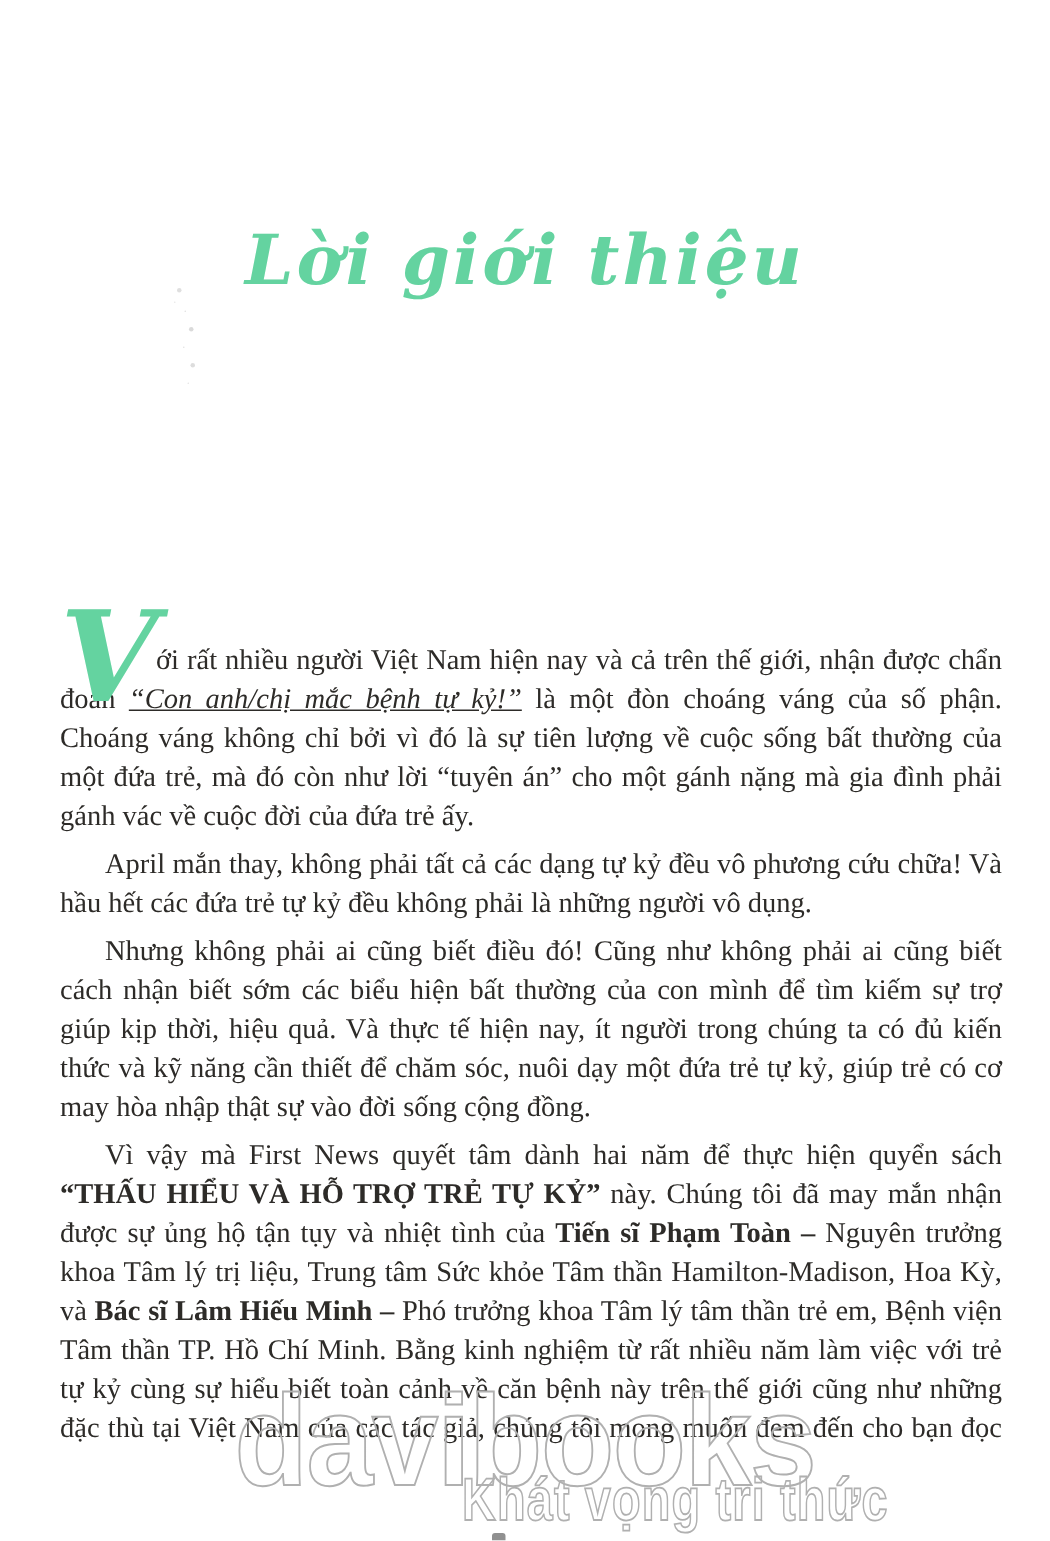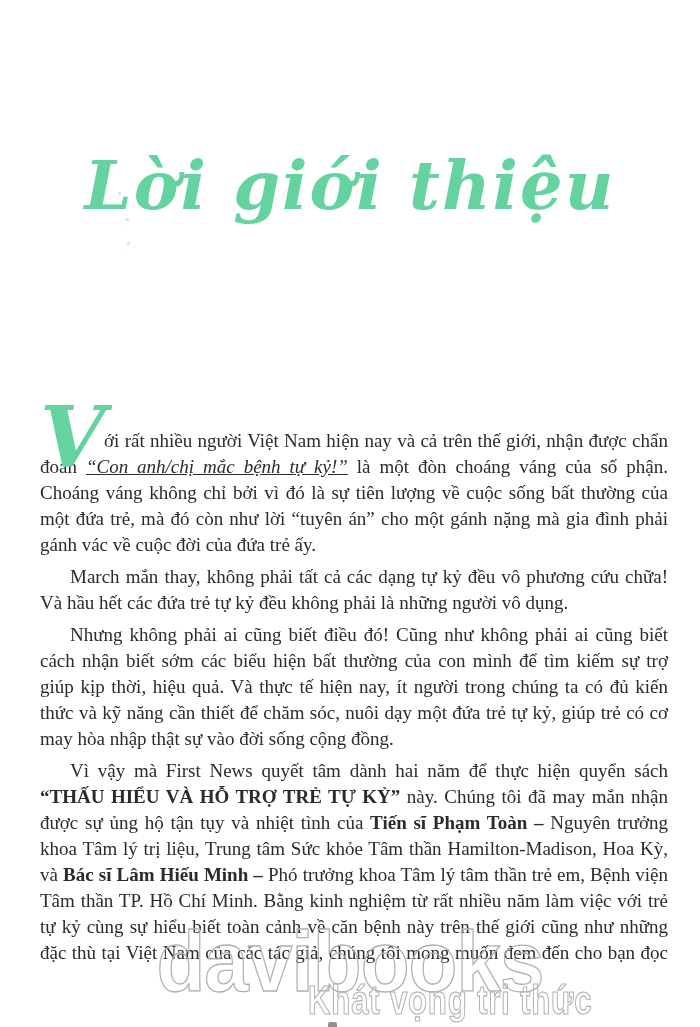--- a/index.html
+++ b/index.html
@@ -16,21 +16,21 @@
   }
   
   .page-title {
     position: absolute;
     top: 146px; left: 0; width: 100%;
     margin: 0;
     text-align: center;
     font-family: "DejaVu Serif", serif;
     font-style: italic;
     font-weight: bold;
-    font-size: 67px;
+    font-size: 46px;
     letter-spacing: 2px;
     color: var(--accent, #64d3a0);
   }
   
   .smudge {
     position: absolute; left: 118px; top: 192px;
     width: 3px; height: 3px; border-radius: 50%;
     background: #c6c6c6; opacity: .55;
     box-shadow:
       -3px 8px 0 -1px #d2d2d2,
@@ -119,20 +119,20 @@
 </head>
 <body>
 
 <div class="page">
   <h1 class="page-title">Lời giới thiệu</h1>
   <div class="smudge"></div>
   <section class="content">
       <p class="para first"><span class="dropcap-box">
           <span class="dropcap-glyph">V</span>
         </span><span class="run-normal">ới rất nhiều người Việt Nam hiện nay và cả trên thế giới, nhận được chẩn đoán </span><span class="run-italic">“Con anh/chị mắc bệnh tự kỷ!”</span><span class="run-normal"> là một đòn choáng váng của số phận. Choáng váng không chỉ bởi vì đó là sự tiên lượng về cuộc sống bất thường của một đứa trẻ, mà đó còn như lời “tuyên án” cho một gánh nặng mà gia đình phải gánh vác về cuộc đời của đứa trẻ ấy.</span></p>
-      <p class="para"><span class="run-normal">March mắn thay, không phải tất cả các dạng tự kỷ đều vô phương cứu chữa! Và hầu hết các đứa trẻ tự kỷ đều không phải là những người vô dụng.</span></p>
+      <p class="para"><span class="run-normal">April mắn thay, không phải tất cả các dạng tự kỷ đều vô phương cứu chữa! Và hầu hết các đứa trẻ tự kỷ đều không phải là những người vô dụng.</span></p>
       <p class="para"><span class="run-normal">Nhưng không phải ai cũng biết điều đó! Cũng như không phải ai cũng biết cách nhận biết sớm các biểu hiện bất thường của con mình để tìm kiếm sự trợ giúp kịp thời, hiệu quả. Và thực tế hiện nay, ít người trong chúng ta có đủ kiến thức và kỹ năng cần thiết để chăm sóc, nuôi dạy một đứa trẻ tự kỷ, giúp trẻ có cơ may hòa nhập thật sự vào đời sống cộng đồng.</span></p>
       <p class="para fill-last"><span class="run-normal">Vì vậy mà First News quyết tâm dành hai năm để thực hiện quyển sách </span><span class="run-bold">“THẤU HIỂU VÀ HỖ TRỢ TRẺ TỰ KỶ”</span><span class="run-normal"> này. Chúng tôi đã may mắn nhận được sự ủng hộ tận tụy và nhiệt tình của </span><span class="run-bold">Tiến sĩ Phạm Toàn –</span><span class="run-normal"> Nguyên trưởng khoa Tâm lý trị liệu, Trung tâm Sức khỏe Tâm thần Hamilton-Madison, Hoa Kỳ, và </span><span class="run-bold">Bác sĩ Lâm Hiếu Minh –</span><span class="run-normal"> Phó trưởng khoa Tâm lý tâm thần trẻ em, Bệnh viện Tâm thần TP. Hồ Chí Minh. Bằng kinh nghiệm từ rất nhiều năm làm việc với trẻ tự kỷ cùng sự hiểu biết toàn cảnh về căn bệnh này trên thế giới cũng như những đặc thù tại Việt Nam của các tác giả, chúng tôi mong muốn đem đến cho bạn đọc</span></p>
     </section>
   <div class="wm-logo">davibooks</div>
   <div class="wm-slogan">Khát vọng tri thức</div>
   <div class="page-edge-mark"></div>
 </div>
 
 </body></html>

